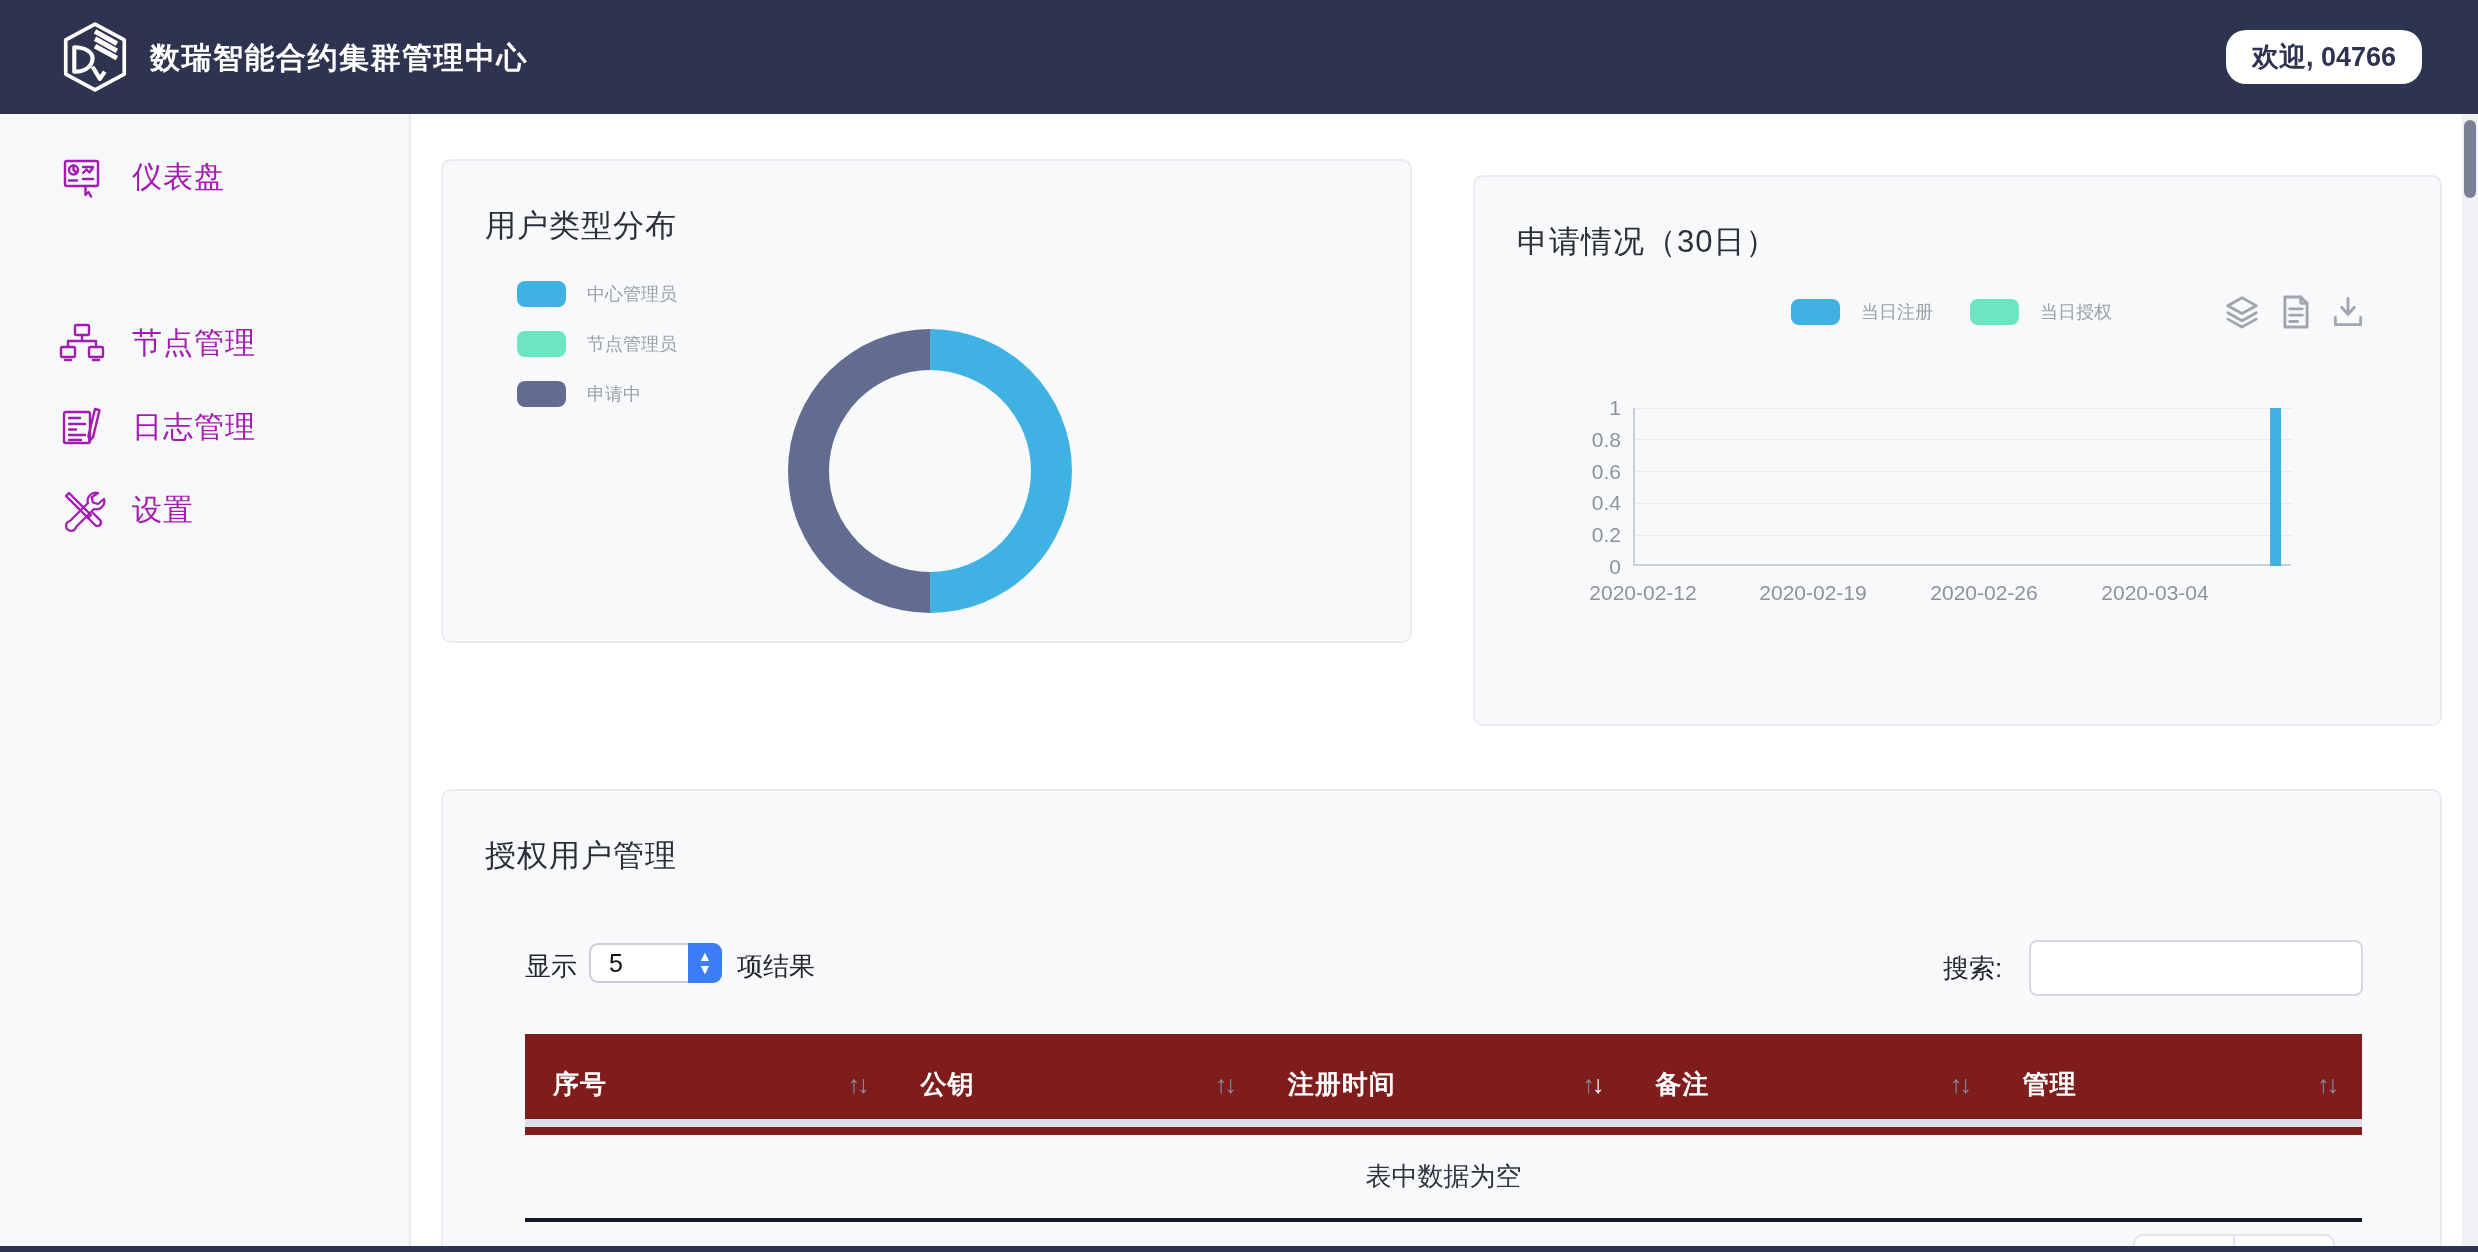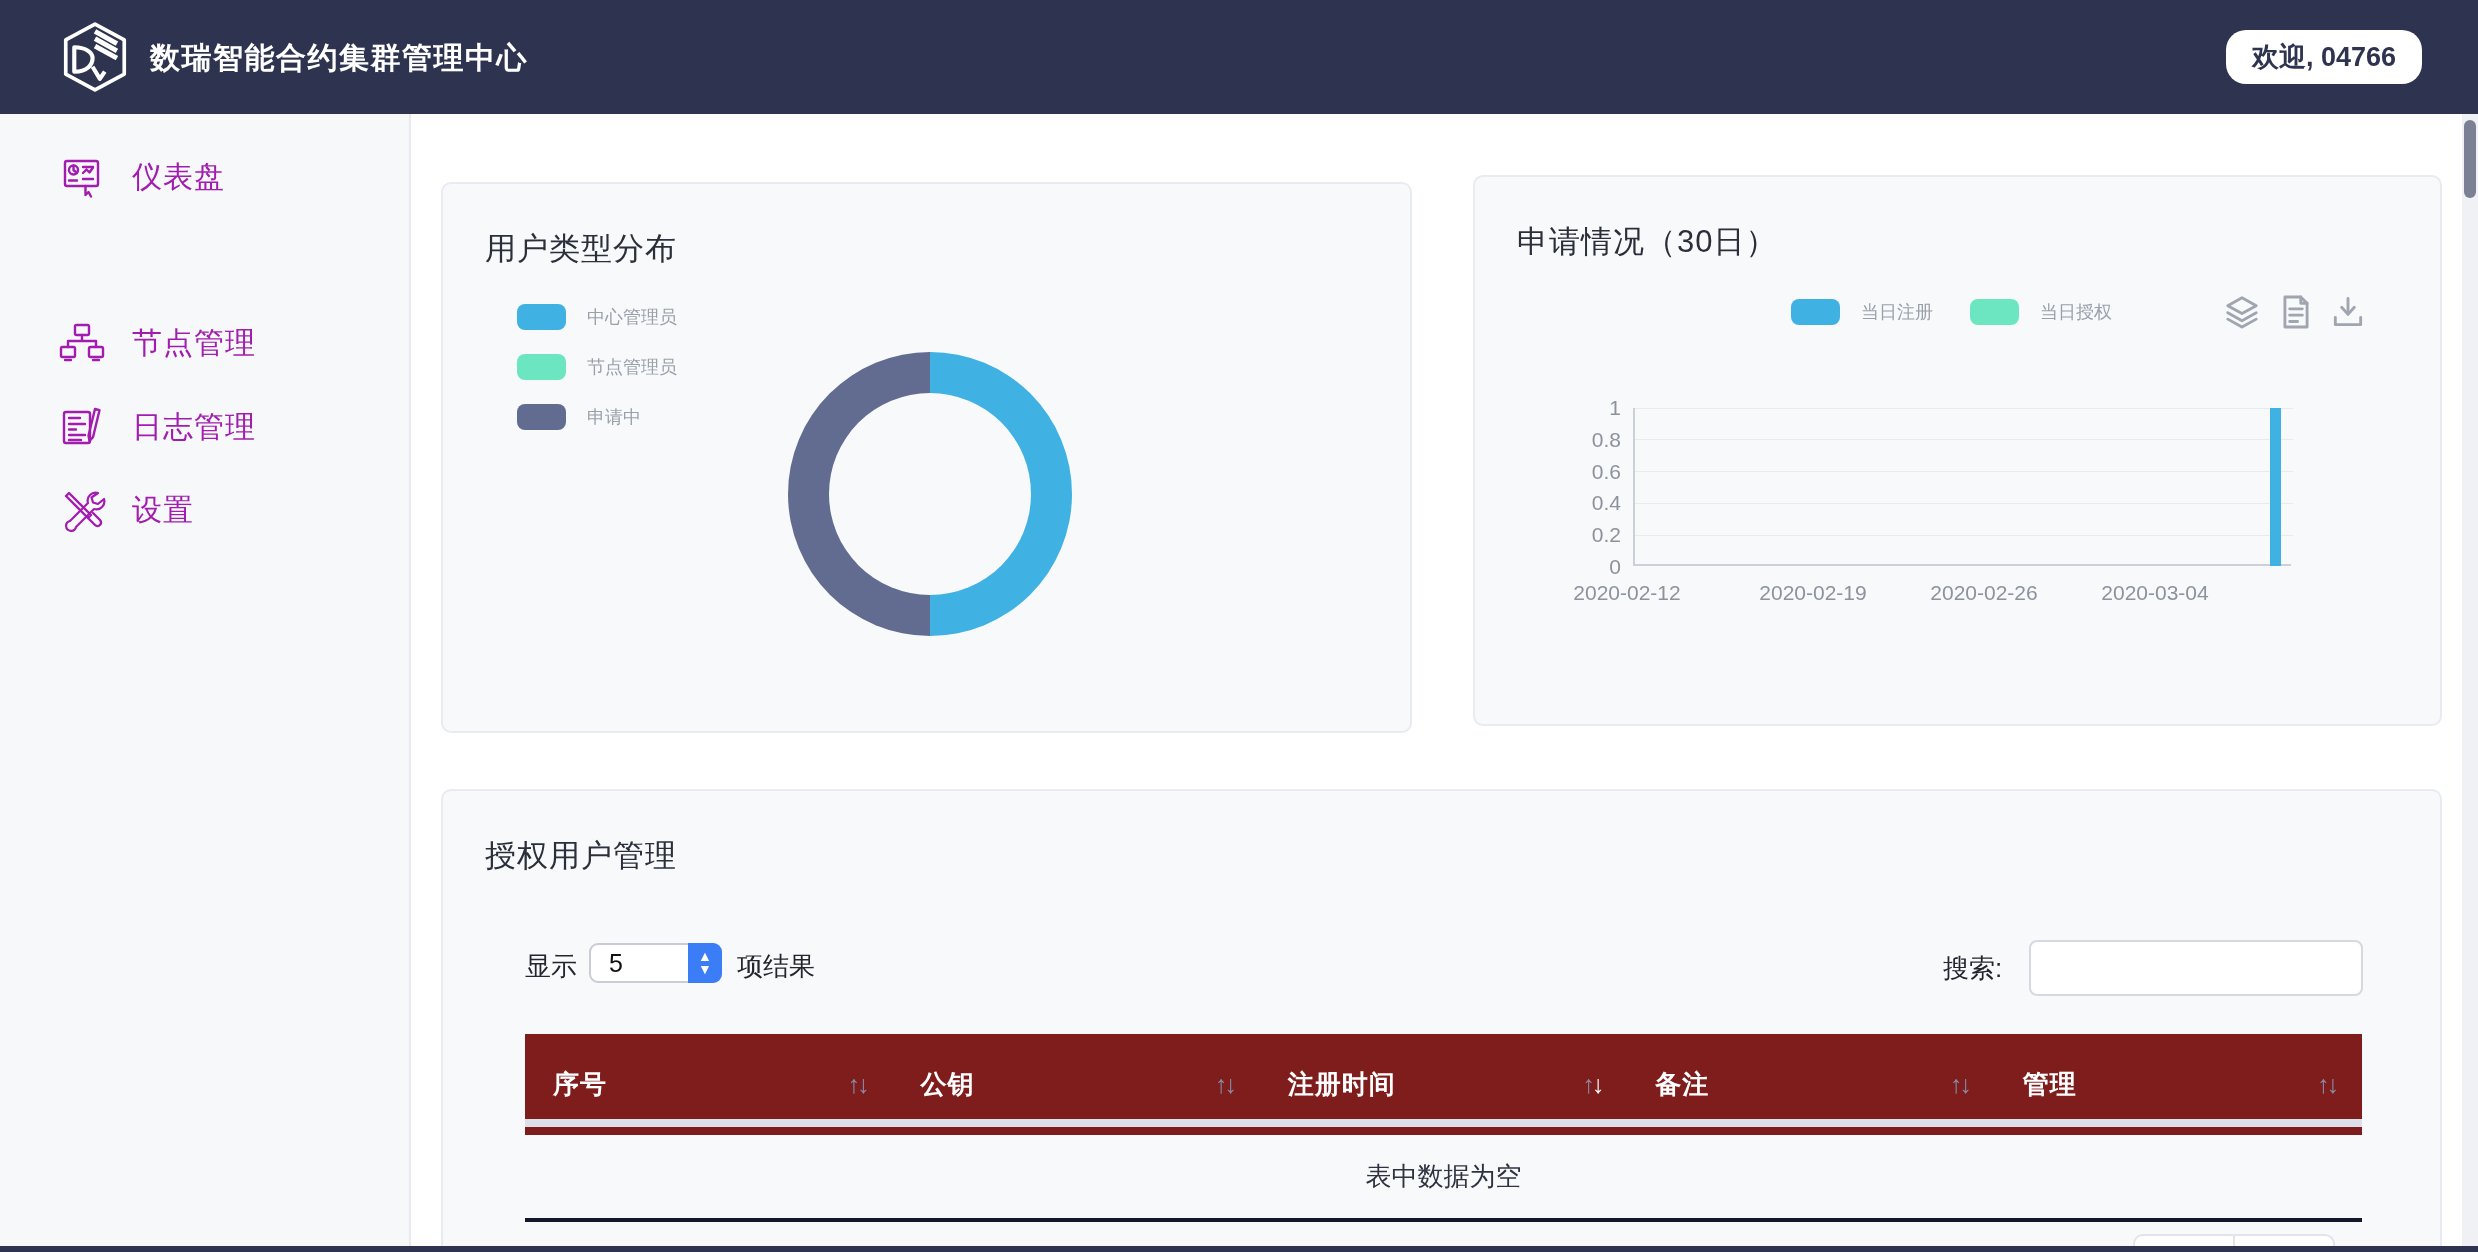--- a/index.html
+++ b/index.html
@@ -22,21 +22,21 @@
   .menu-item .mi-icon { width:48px; height:48px; flex:0 0 48px; margin-right:26px; }
   .menu-item .mi-label { font-size:30px; font-weight:500; letter-spacing:1px; }
   .menu-item.active { background:#2e334f; color:#ffffff; }
   .mi-icon svg { width:100%; height:100%; stroke:currentColor; fill:none;
     stroke-width:2.4; stroke-linecap:round; stroke-linejoin:round; }
 
   
   .card { background:#f7f9fb; border:2px solid #e9ebf1; border-radius:10px; }
   .card-title { position:absolute; left:42px; top:44px; font-size:31px; color:#2b2f3a; letter-spacing:1px; }
 
-  .card-users { left:441px; top:182px; width:971px; height:551px; }
+  .card-users { left:441px; top:159px; width:971px; height:484px; }
   .legend-row { position:absolute; display:flex; align-items:center; }
   .chip { width:49px; height:26px; border-radius:8px; flex:0 0 49px; }
   .legend-label { font-size:18px; color:#9aa0aa; margin-left:21px; white-space:nowrap; }
   .donut { position:absolute; left:345px; top:168px; width:284px; height:284px; border-radius:50%;
     background:conic-gradient(#3fb1e3 0% 50%, #626c91 50% 100%); }
   .donut::after { content:""; position:absolute; left:41px; top:41px; width:202px; height:202px;
     border-radius:50%; background:#f7f9fb; }
 
   .card-apps { left:1473px; top:175px; width:969px; height:551px; }
   .toolbox-icon { position:absolute; width:38px; height:38px; color:#a0a5b0; cursor:pointer; }
@@ -210,21 +210,21 @@
     <div class="bar"></div>
   </div>
 
   <div class="ytick" style="top:219px">1</div>
   <div class="ytick" style="top:251px">0.8</div>
   <div class="ytick" style="top:283px">0.6</div>
   <div class="ytick" style="top:314px">0.4</div>
   <div class="ytick" style="top:346px">0.2</div>
   <div class="ytick" style="top:378px">0</div>
 
-  <div class="xtick" style="left:67px">2020-02-12</div>
+  <div class="xtick" style="left:83px">2020-02-12</div>
   <div class="xtick" style="left:253px">2020-02-19</div>
   <div class="xtick" style="left:424px">2020-02-26</div>
   <div class="xtick" style="left:595px">2020-03-04</div>
 </div>
 
 <div class="abs card card-table">
   <div class="card-title">授权用户管理</div>
 
   <div class="ctl-label" style="left:82px; top:158px">显示</div>
   <div class="select">

